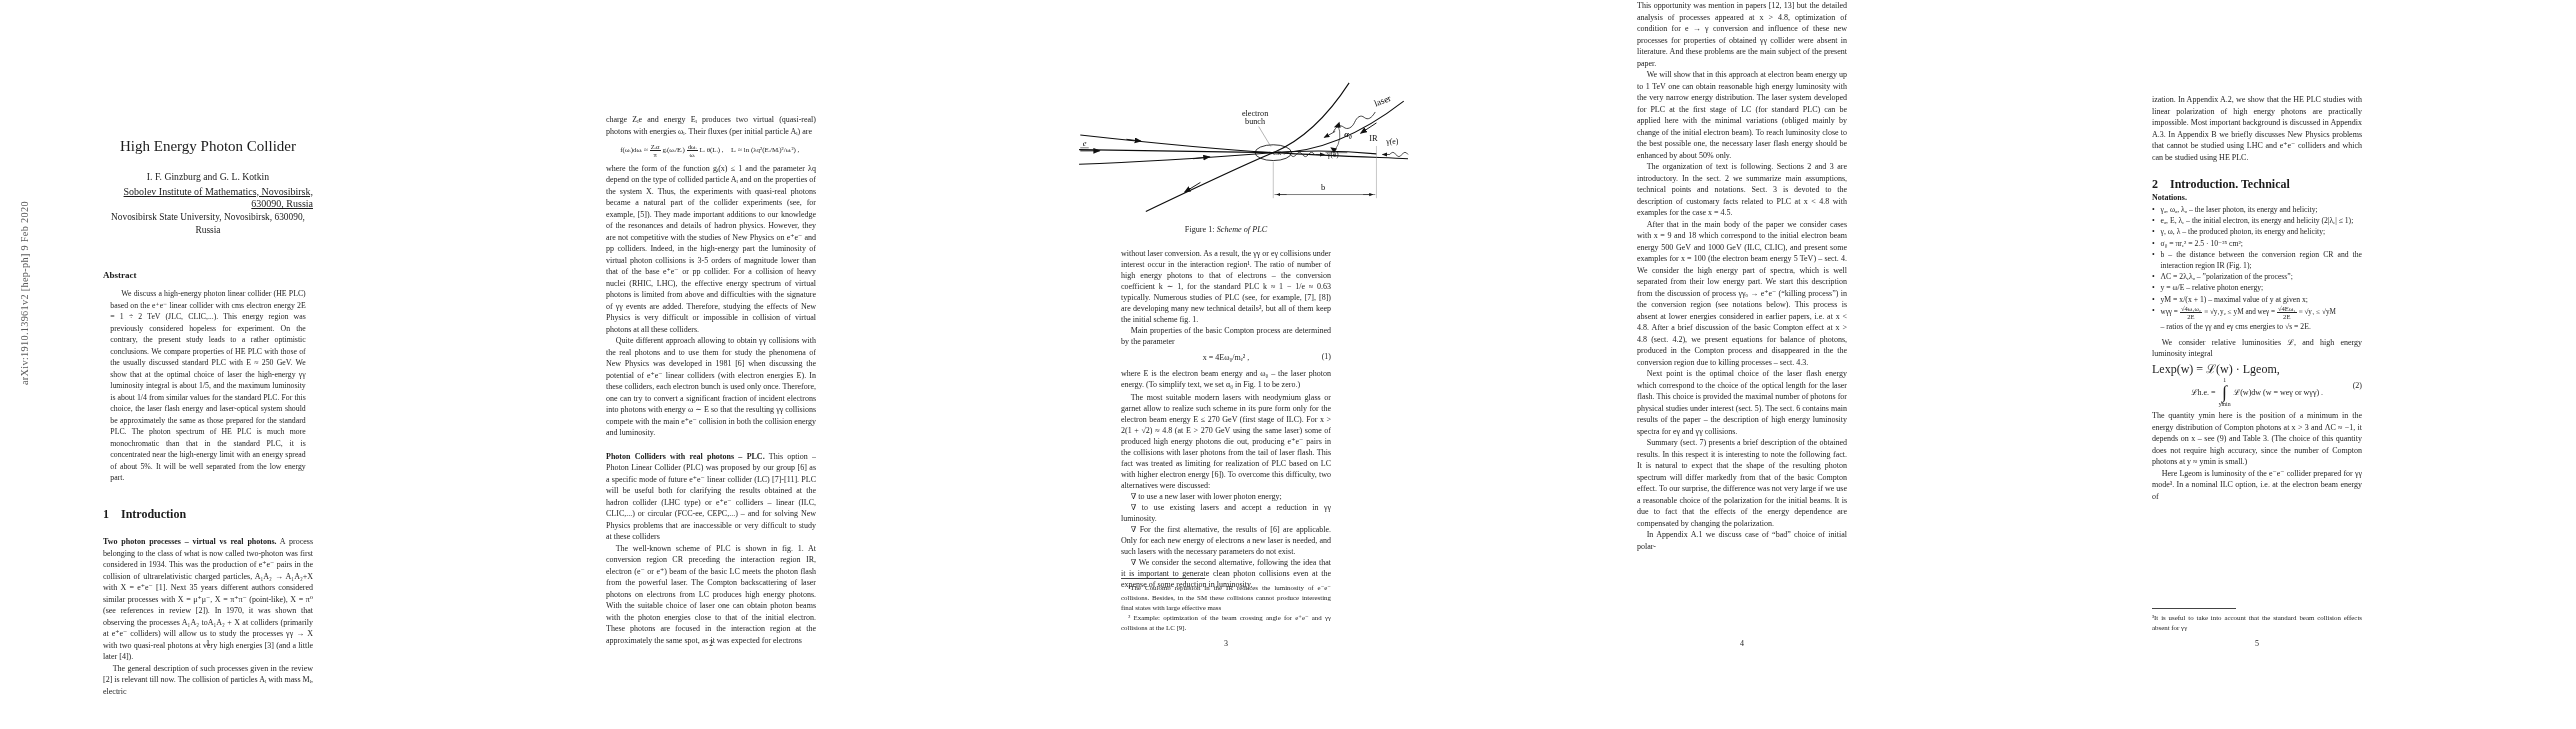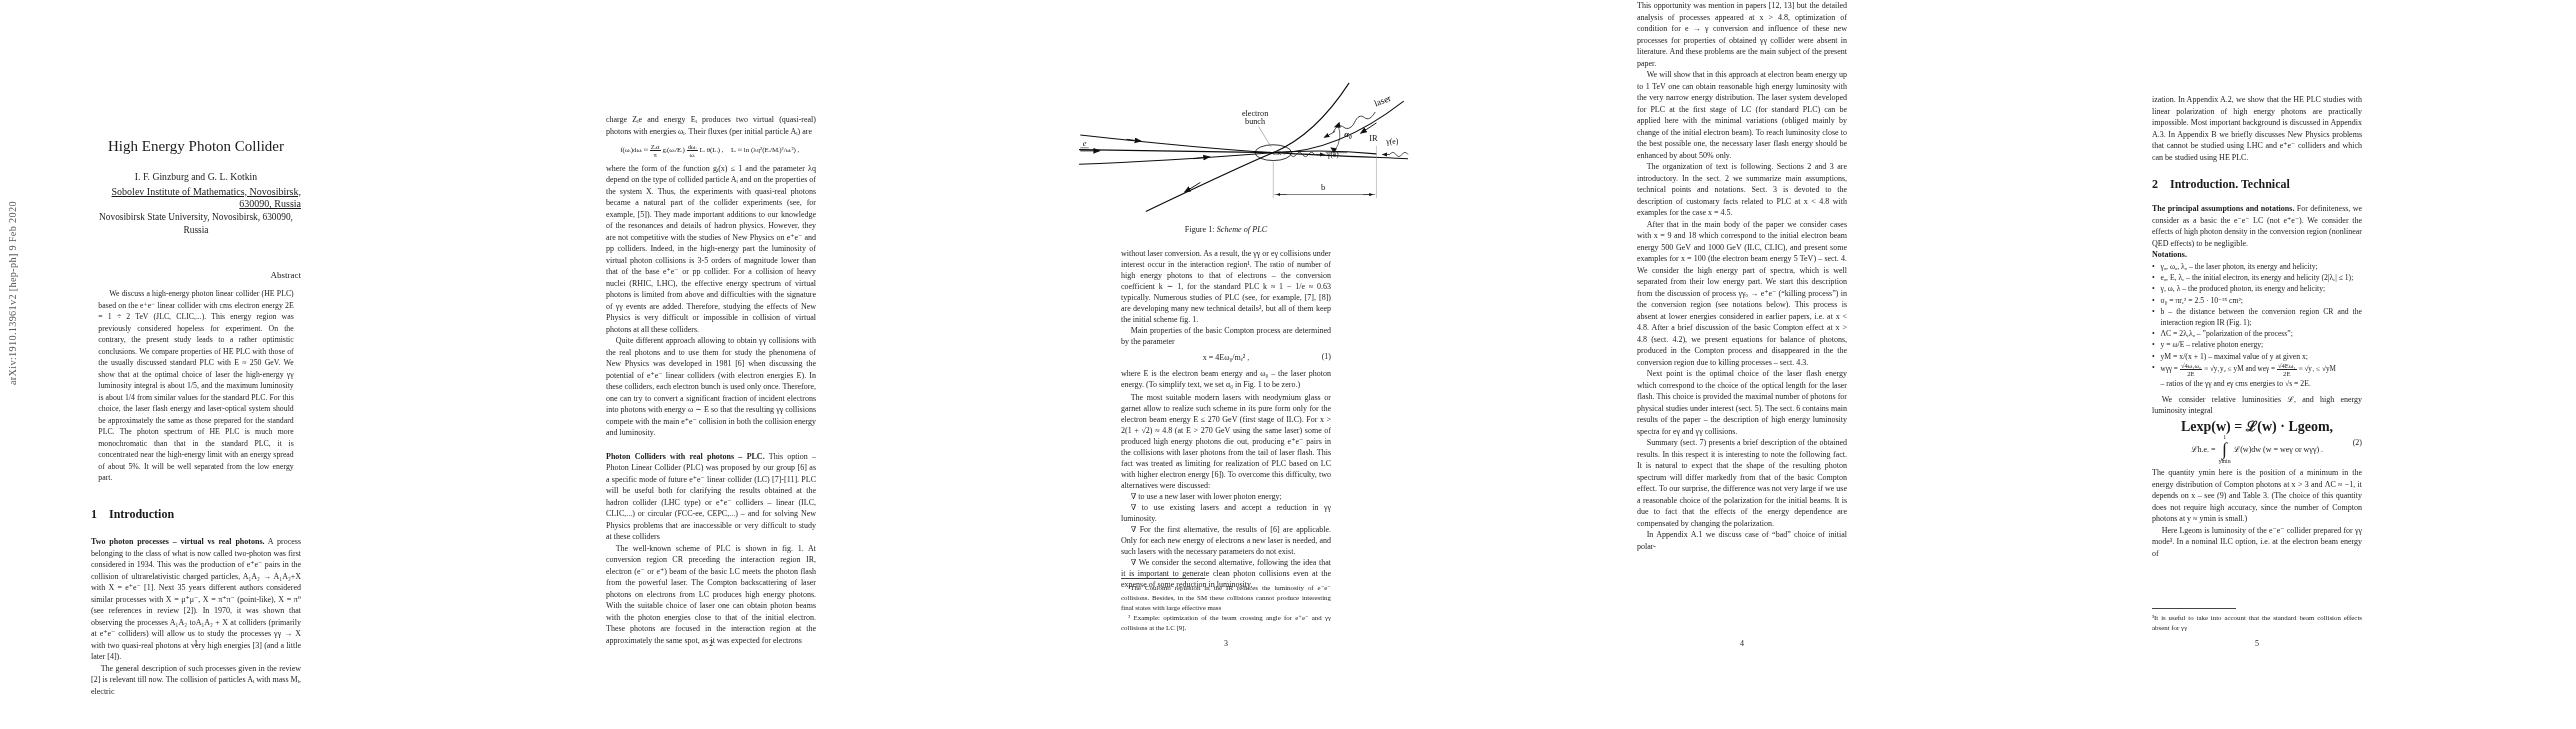--- a/index.html
+++ b/index.html
@@ -2,34 +2,34 @@
 <html style="font-size:9.7px"><head>
 <meta charset="utf-8">
 <style>
   html,body{margin:0;padding:0;}
   body{
     width:2576px;height:729px;position:relative;background:#ffffff;
     font-family:"Liberation Serif","DejaVu Serif",serif;color:#1b1b1b;
     overflow:hidden;
   }
   .page{position:absolute;top:0;width:515px;height:729px;background:#fff;}
-  #pg1{left:0}#pg2{left:515px}#pg3{left:1030px}#pg4{left:1546px}#pg5{left:2061px}
+  #pg1{left:12px}#pg2{left:515px}#pg3{left:1030px}#pg4{left:1546px}#pg5{left:2061px}
 
   .col{position:absolute;left:91px;width:210px;top:0;}
   .body-text{font-size:8px;line-height:11.5px;text-align:justify;margin:0;}
   .lh18{line-height:11px;}
   .indent{text-indent:9.7px;}
 
   
   .col1{padding-top:137px;}
   .title{font-size:15px;line-height:18px;text-align:center;}
   .authors{margin-top:16px;font-size:9.7px;text-align:center;}
   .affil{margin-top:3.6px;font-size:10px;line-height:12.8px;text-align:right;text-decoration:underline;}
   .affil2{font-size:9.4px;line-height:12.8px;text-align:center;}
-  .abshead{margin-top:33px;font-size:9px;font-weight:normal;text-align:right;}
+  .abshead{margin-top:33px;font-size:9px;font-weight:bold;text-align:left;}
   .abstract{margin:8.5px 7.3px 0 7.3px;font-size:7.8px;line-height:11.5px;text-align:justify;text-indent:11px;}
   .sechead{margin-top:22px;font-size:12px;font-weight:bold;line-height:16px;}
   .sechead .secno{display:inline-block;margin-right:12px;}
   .parahead{font-weight:bold;}
   .mt24{margin-top:14.6px;}
   .mt20{margin-top:12px;}
   .mt8{margin-top:4.9px;}
   .mt4{margin-top:2.4px;}
 
   .pagenum{position:absolute;top:639px;left:91px;width:210px;text-align:center;font-size:8px;}
@@ -44,21 +44,21 @@
   
   .eqflux{margin:5.5px 0 4.3px -2.4px;display:flex;align-items:center;justify-content:center;
     font-size:7px;gap:1.8px;white-space:nowrap;line-height:1.2;}
   .frac{display:inline-flex;flex-direction:column;align-items:center;line-height:1.15;font-size:6.6px;}
   .frac .num{border-bottom:0.6px solid #222;padding:0 1.2px;}
   .eqgap{margin-left:5.5px;}
   .eqrel{position:relative;text-align:center;margin:3.6px 0;font-size:8px;line-height:13.4px;}
   .eqno{position:absolute;right:0;top:50%;transform:translateY(-50%);font-size:8px;}
 
   .eq2{position:relative;margin:3.6px 0 3.6px 0;}
-  .eq2l1{text-align:center;font-size:14px;line-height:11.5px;font-weight:bold;}
+  .eq2l1{font-size:12px;line-height:11.5px;}
   .eq2l2{display:flex;justify-content:center;align-items:center;gap:3px;font-size:8px;margin-top:1.8px;}
   .intstack{display:inline-flex;flex-direction:column;align-items:center;line-height:1;}
   .intsign{font-size:18px;line-height:18px;}
   .intlim{font-size:5.8px;line-height:6px;}
 
   
   .nitem{display:flex;font-size:7.7px;line-height:11.2px;gap:3.6px;text-align:justify;}
   .nitem .bullet{width:4.9px;flex:none;}
   .n9row{display:flex;align-items:center;gap:1.8px;font-size:7.2px;white-space:nowrap;line-height:1.2;}
 
@@ -225,23 +225,20 @@
   </div>
   <div class="pagenum">4</div>
 </div>
 
 <div class="page" id="pg5">
   <div class="col" style="padding-top:94px">
     <div class="body-text">ization.  In Appendix A.2, we show that the HE PLC studies with linear polarization of high energy photons are practically impossible. Most important background is discussed in Appendix A.3.  In Appendix B we briefly discusses New Physics problems that cannot be studied using LHC and e⁺e⁻ colliders and which can be studied using HE PLC.</div>
     <div class="sechead" style="margin-top:13.4px">
       <span class="secno">2</span><span>Introduction. Technical</span>
     </div>
-    <div class="body-text" style="margin-top:11px">
-      <span class="parahead">The principal assumptions and notations.</span><span> For definiteness, we consider as a basic the e⁻e⁻ LC (not e⁺e⁻).  We consider the effects of high photon density in the conversion region (nonlinear QED effects) to be negligible.</span>
-    </div>
     <div class="body-text parahead">Notations.</div>
     <div class="nitem">
         <span class="bullet">•</span>
         <span>γₒ, ωₒ, λₒ – the laser photon, its energy and helicity;</span>
       </div>
     <div class="nitem">
         <span class="bullet">•</span>
         <span>eₒ, E, λₑ – the initial electron, its energy and helicity (2|λₑ| ≤ 1);</span>
       </div>
     <div class="nitem">

